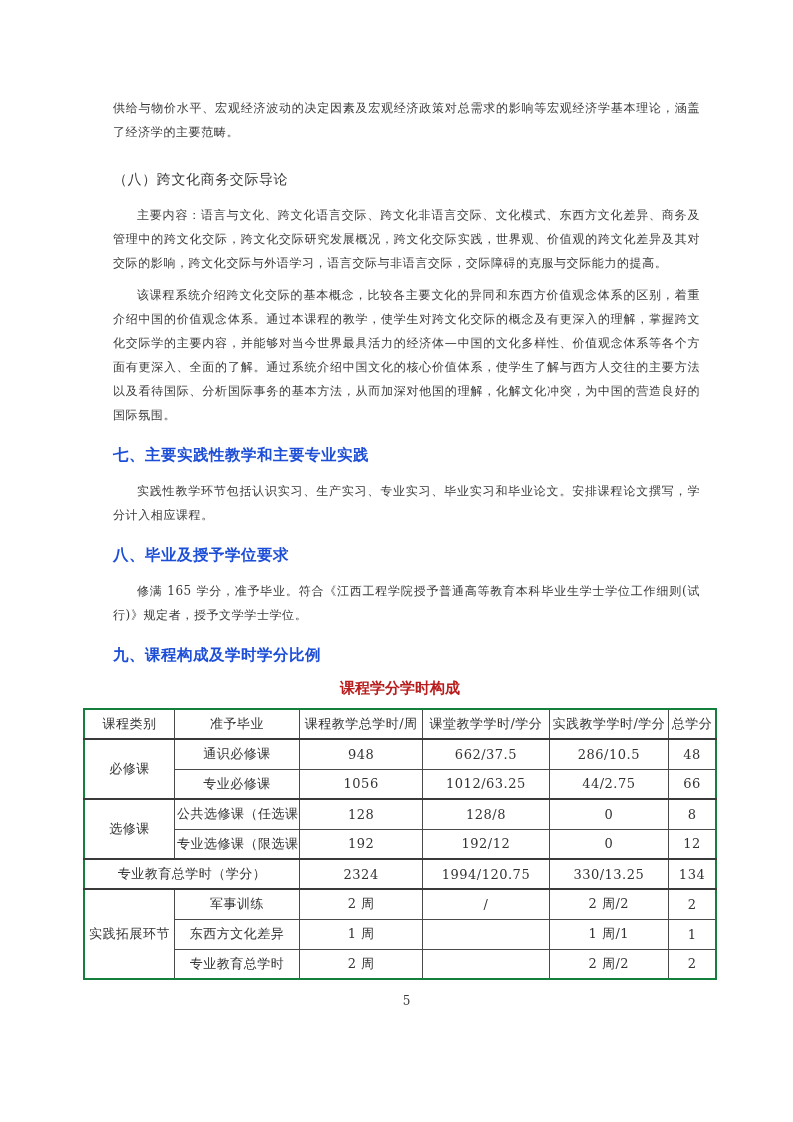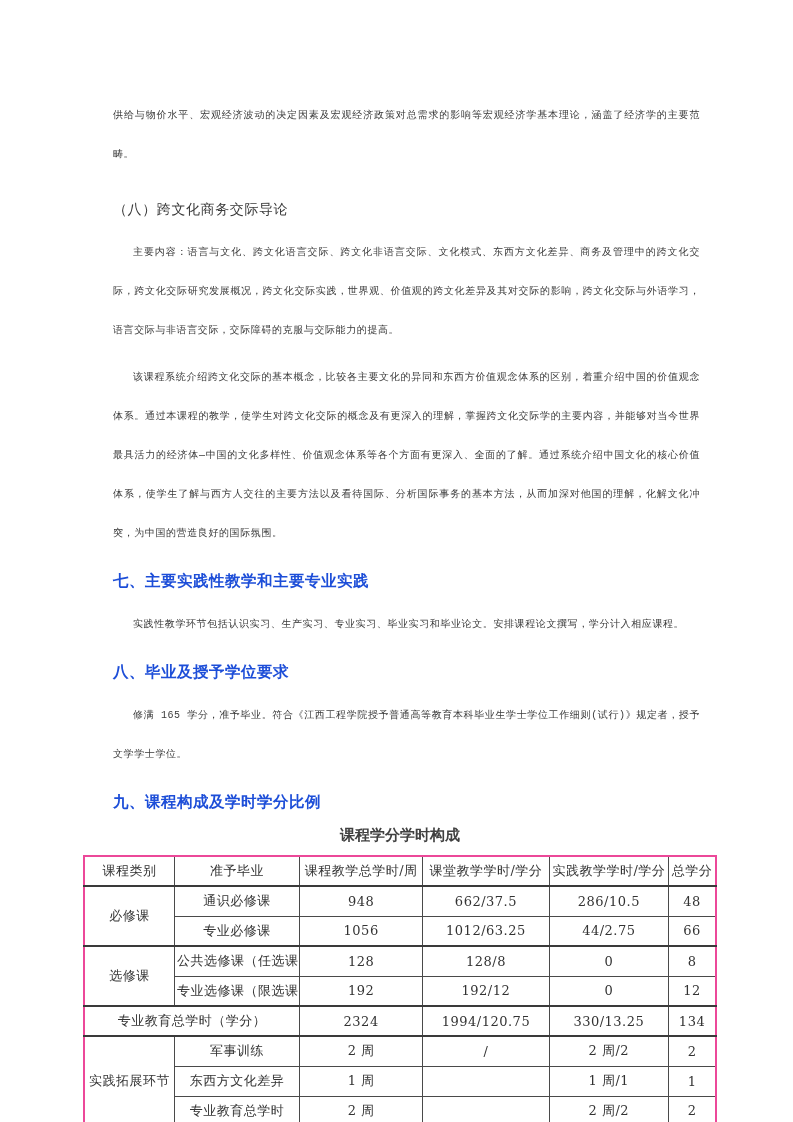--- a/index.html
+++ b/index.html
@@ -10,26 +10,25 @@
     height: 1122px;
     background: #ffffff;
     font-family: "DejaVu Serif", "Liberation Serif", serif;
     color: #3a3a3a;
     overflow: hidden;
   }
   .content {
     padding: 96px 93px 0 113px; 
   }
   p.body {
-    font-size: 10px;
-    line-height: 39px;
+    font-size: 12px;
+    line-height: 24px;
     letter-spacing: 0.6px;
     text-align: justify;
     margin-bottom: 8px;
-    font-family: Liberation Mono, monospace;
   }
   p.body.indent { text-indent: 2em; }
   .subheading {
     font-size: 14px;
     line-height: 31px;
     letter-spacing: 0.6px;
     margin: 20px 0 8px 0;
   }
   h2.heading {
     font-family: "DejaVu Sans", "Liberation Sans", sans-serif;
@@ -37,35 +36,35 @@
     font-weight: bold;
     color: #1d4ed8;
     line-height: 24px;
     margin: 16px 0 12px 0;
     letter-spacing: 0.5px;
   }
   .table-title {
     font-family: "DejaVu Sans", "Liberation Sans", sans-serif;
     font-size: 15px;
     font-weight: bold;
-    color: #404040;
+    color: #b91c1c;
     text-align: center;
     margin: 12px 0 10px 0;
     
     width: 634px;
     margin-left: -30px;
   }
   table.credit-table {
     border-collapse: collapse;
     table-layout: fixed;
     width: 634px;
     margin-left: -30px; 
     font-size: 13px;
     color: #333333;
-    border: 2px solid #ec4899;
+    border: 2px solid #15803d;
   }
   table.credit-table th,
   table.credit-table td {
     border: 1px solid #4a4a4a;
     text-align: center;
     vertical-align: middle;
     height: 30px;
     padding: 1px 2px;
     font-weight: normal;
     letter-spacing: 0.5px;

